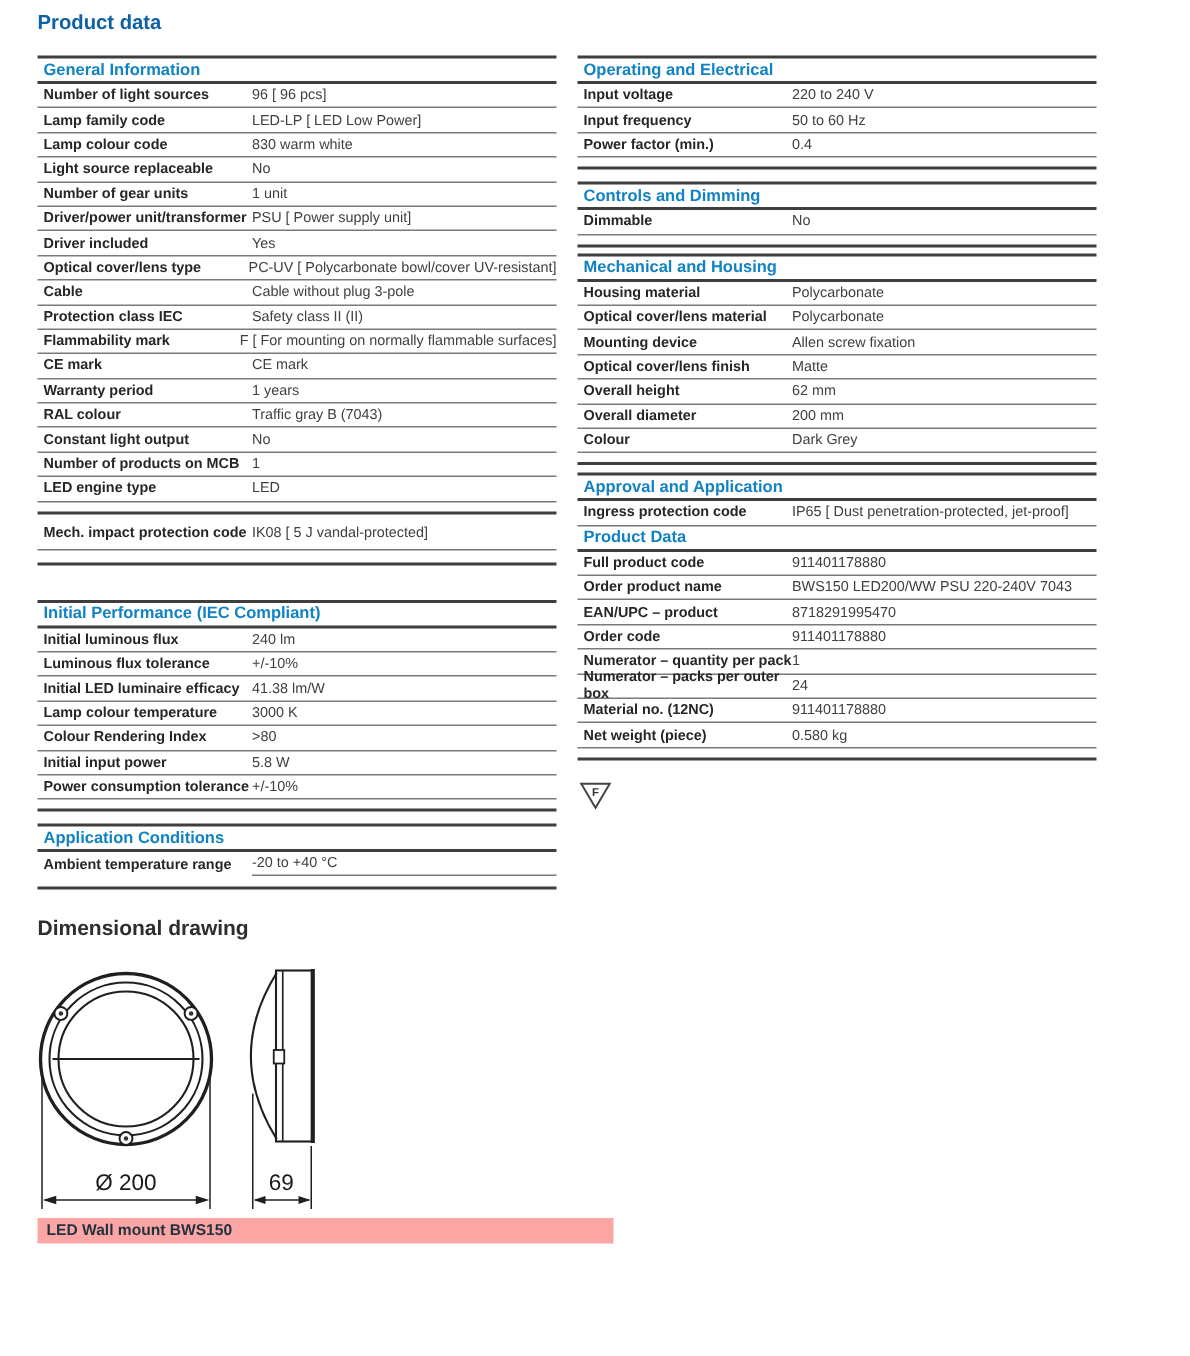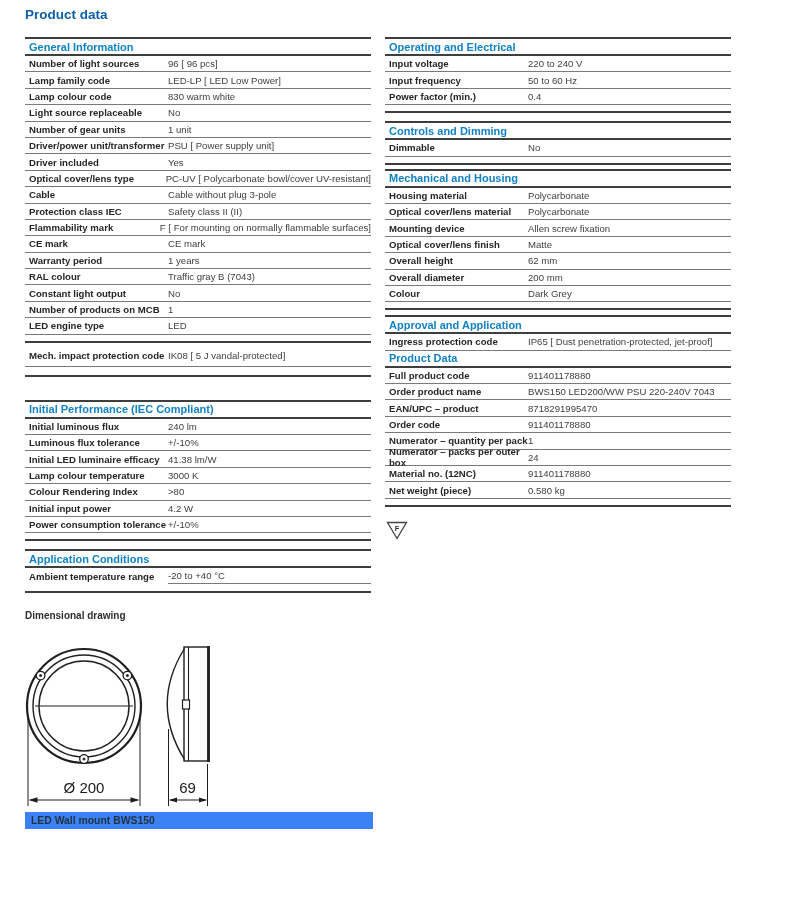--- a/index.html
+++ b/index.html
@@ -30,23 +30,23 @@
   #sec-initial { margin-top:23px; }
   #sec-appcond { margin-top:8px; }
   #sec-controls { margin-top:8px; }
   #sec-mechanical { margin-top:4px; }
   #sec-approval { margin-top:5px; }
   #sec-productdata .sec-head { border-bottom-width:2.2px; }
   #sec-productdata .row .lbl { width:143px; }
 
   .f-mark { margin-top:14px; margin-left:1px; width:22px; height:20px; }
 
-  .drawing-heading { position:absolute; left:25px; top:610px; font-size:10px; font-weight:700; color:#2e2e2e; }
+  .drawing-heading { position:absolute; left:25px; top:610px; font-size:14px; font-weight:700; color:#2e2e2e; }
   .drawing-svg { position:absolute; left:20px; top:636px; }
-  .caption-bar { position:absolute; left:25px; top:812px; width:348px; height:17px; background:#3b82f6;
+  .caption-bar { position:absolute; left:25px; top:812px; width:384px; height:17px; background:#fca5a5;
                  display:flex; align-items:center; padding-left:6px; font-size:10.4px; font-weight:700; color:#22333f; }
   svg text.dim { font-family:"Liberation Sans", sans-serif; font-size:15px; fill:#1a1a1a; }
 </style>
 </head>
 <body>
 
 <div class="page">
 
   <div class="page-title">Product data</div>
 
@@ -147,21 +147,21 @@
         <div class="row">
           <div class="lbl">Lamp colour temperature</div>
           <div class="val">3000 K</div>
         </div>
         <div class="row">
           <div class="lbl">Colour Rendering Index</div>
           <div class="val">&gt;80</div>
         </div>
         <div class="row">
           <div class="lbl">Initial input power</div>
-          <div class="val">4.2 W</div>
+          <div class="val">5.8 W</div>
         </div>
         <div class="row">
           <div class="lbl">Power consumption tolerance</div>
           <div class="val">+/-10%</div>
         </div>
         <div class="sec-foot"></div>
       </div>
     <div class="sec" id="sec-appcond">
         <div class="sec-head">Application Conditions</div>
         <div class="row partial">

